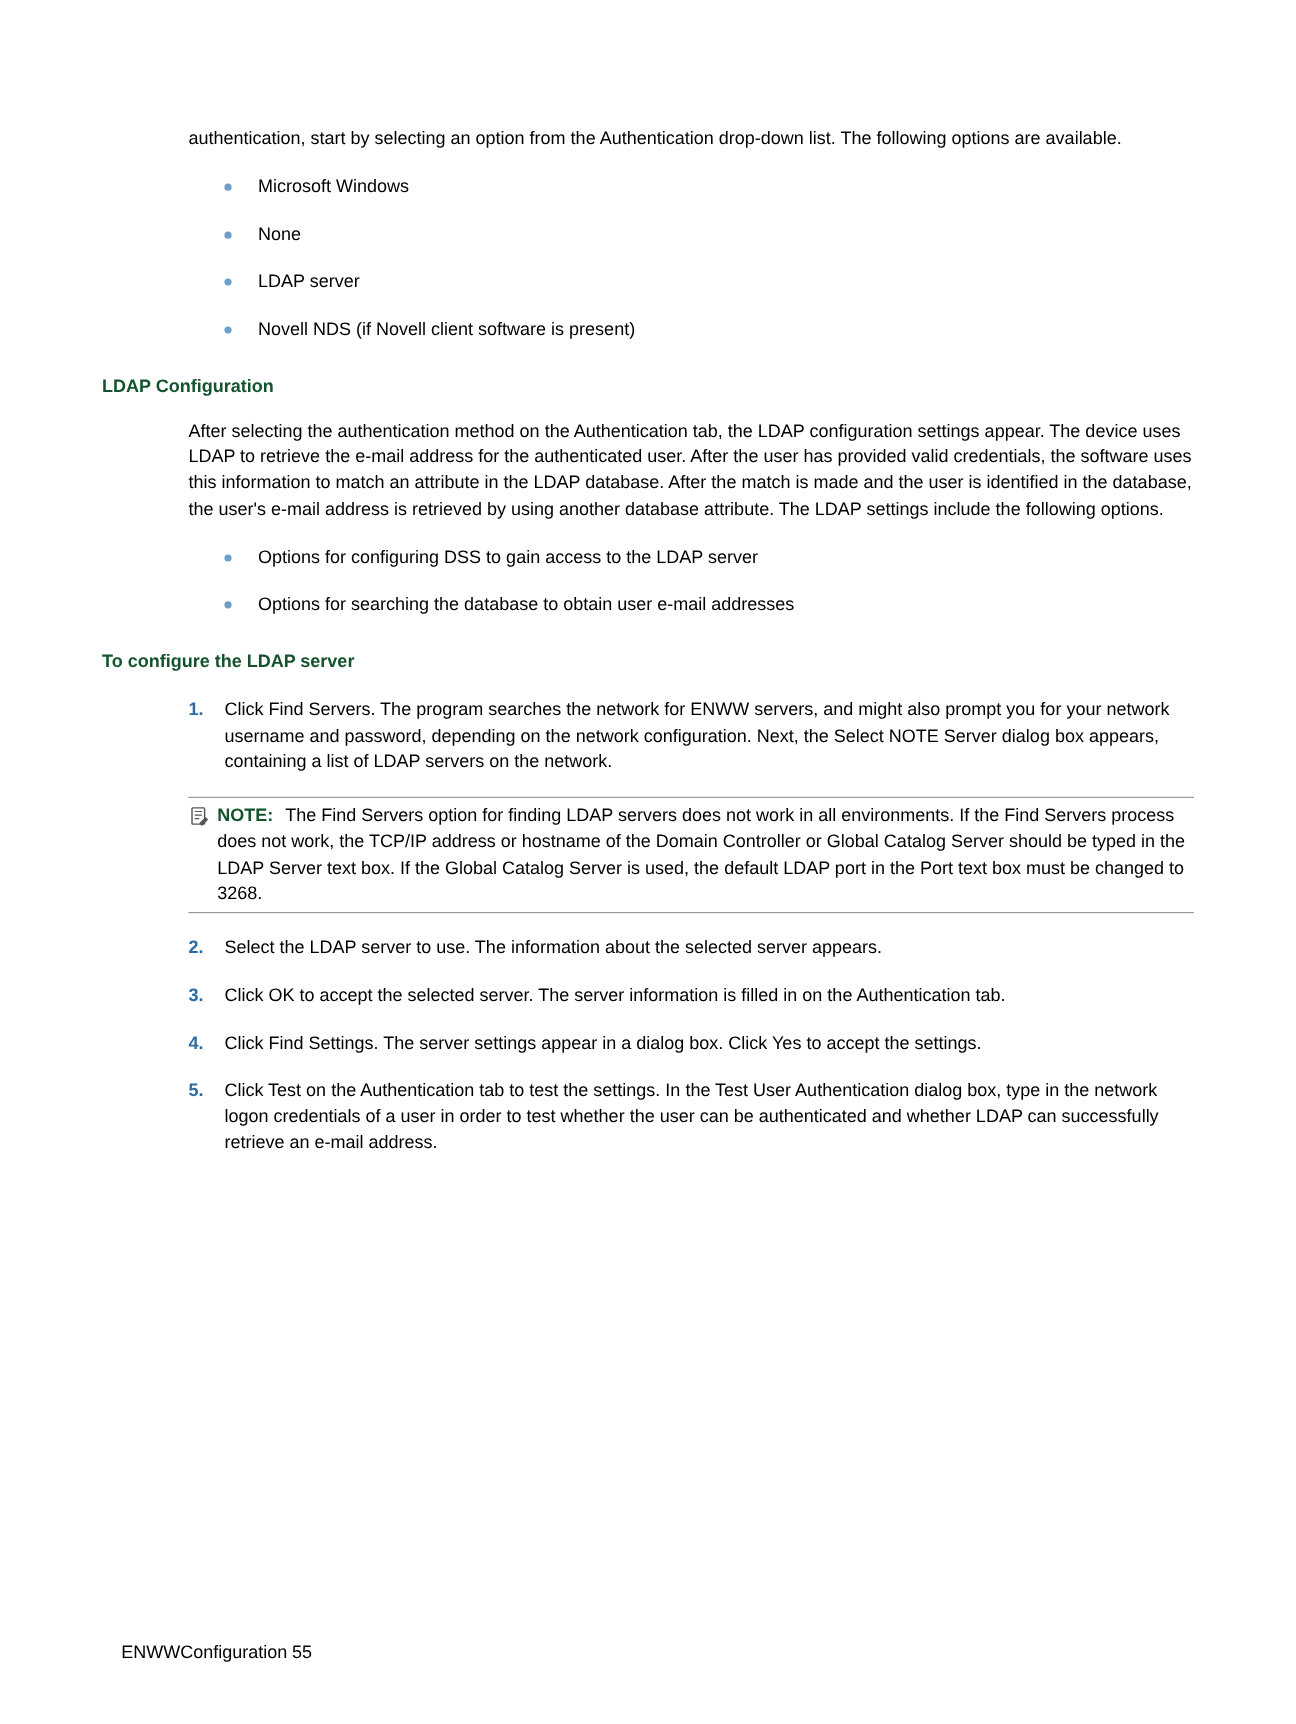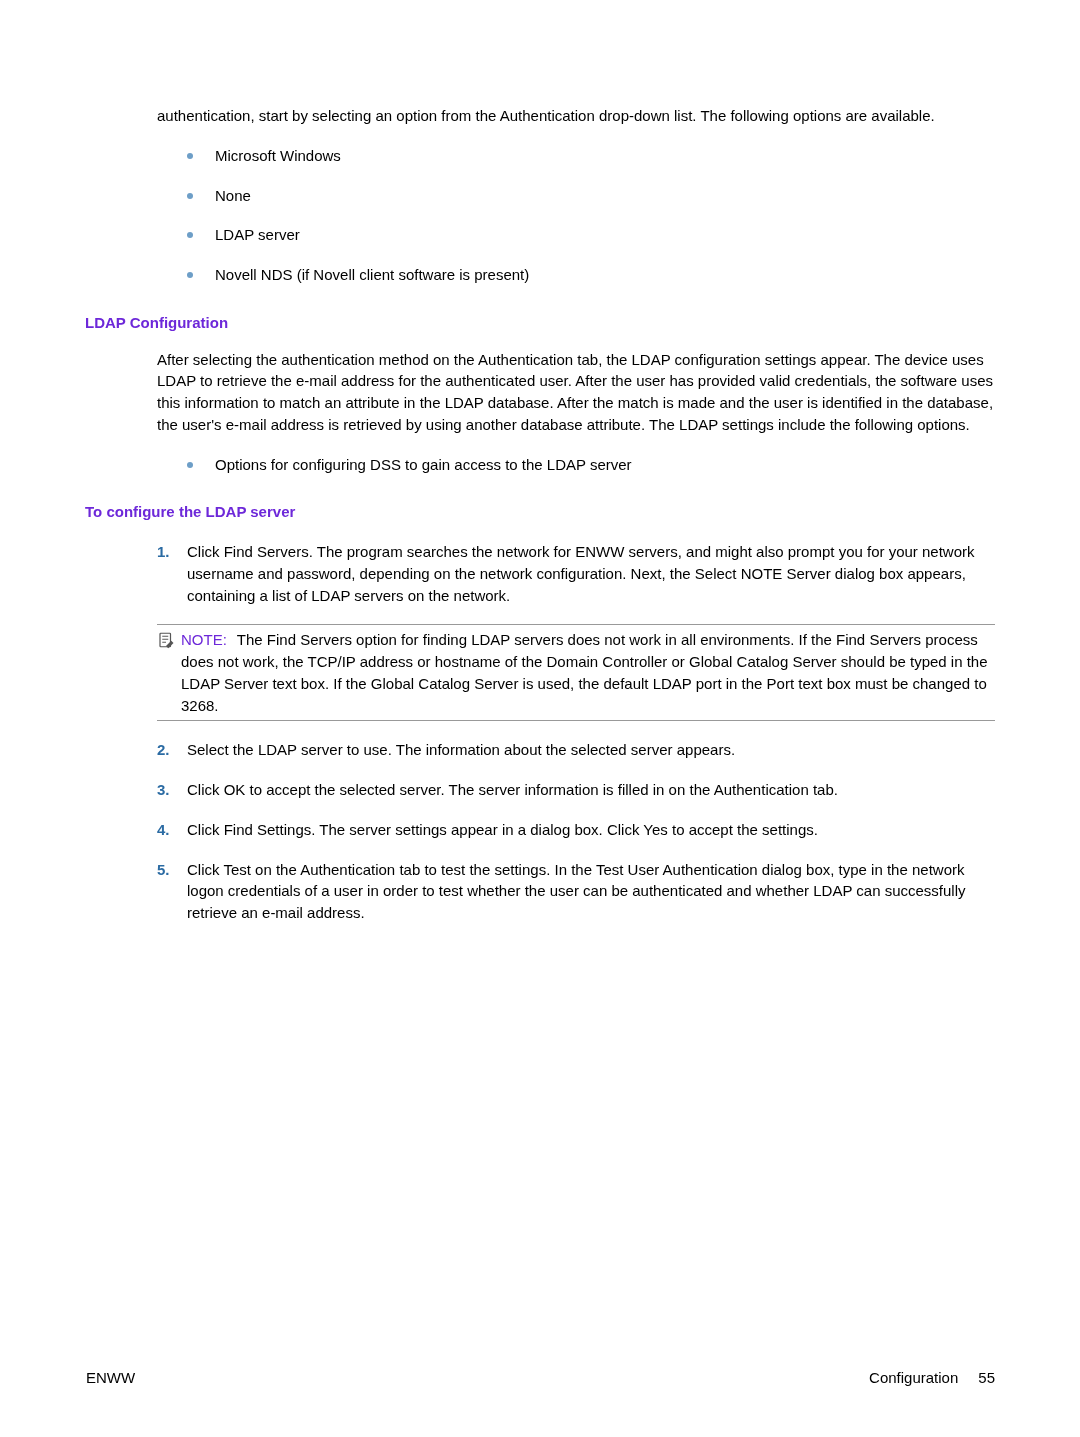--- a/index.html
+++ b/index.html
@@ -34,21 +34,21 @@
       background: #6d9ec7;
       border-radius: 50%;
       margin-top: 8px;
       margin-right: 22px;
       flex-shrink: 0;
     }
     .bullet-text {
       flex: 1;
     }
     .section-heading {
-      color: #6d28d9;
+      color: #14532d;
       font-weight: bold;
       font-size: 15px;
       margin: 26px 0 14px -72px;
     }
     .ol-item {
       display: flex;
       align-items: flex-start;
       margin: 18px 0;
     }
     .ol-num {
@@ -69,39 +69,39 @@
       align-items: flex-start;
     }
     .note-icon {
       width: 18px;
       height: 18px;
       margin-right: 6px;
       margin-top: 2px;
       flex-shrink: 0;
     }
     .note-label {
-      color: #6d28d9;
-      font-weight: normal;
+      color: #14532d;
+      font-weight: bold;
       margin-right: 10px;
     }
     .note-text {
       flex: 1;
     }
     .footer {
       position: absolute;
       bottom: 48px;
-      left: 86px;
+      left: 101px;
       right: 85px;
       display: flex;
-      justify-content: space-between;
+      justify-content: flex-start;
       font-size: 15px;
     }
     .footer-right {
       display: flex;
-      gap: 20px;
+      gap: 4px;
     }
     b { font-weight: normal; }
   </style>
 </head>
 <body>
 
 <div class="content">
 
   <p>
     <span>authentication, start by selecting an option from the </span><b>Authentication</b><span> drop-down list. The following options are available.</span>
@@ -131,20 +131,24 @@
   <div class="section-heading">LDAP Configuration</div>
 
   <p>
     <span>After selecting the authentication method on the </span><b>Authentication</b><span> tab, the LDAP configuration settings appear. The device uses LDAP to retrieve the e-mail address for the authenticated user. After the user has provided valid credentials, the software uses this information to match an attribute in the LDAP database. After the match is made and the user is identified in the database, the user's e-mail address is retrieved by using another database attribute. The LDAP settings include the following options.</span>
   </p>
 
   <div class="list-level1">
     <div class="bullet-item">
       <div class="bullet-dot"></div>
       <div class="bullet-text">Options for configuring DSS to gain access to the LDAP server</div>
+    </div>
+    <div class="bullet-item">
+      <div class="bullet-dot"></div>
+      <div class="bullet-text">Options for searching the database to obtain user e-mail addresses</div>
     </div>
   </div>
 
   <div class="section-heading">To configure the LDAP server</div>
 
   <div class="ol-item">
     <div class="ol-num">1.</div>
     <div class="ol-body">
       <span>Click </span><b>Find Servers</b><span>. The program searches the network for ENWW servers, and might also prompt you for your network username and password, depending on the network configuration. Next, the </span><b>Select NOTE Server</b><span> dialog box appears, containing a list of LDAP servers on the network.</span>
     </div>

